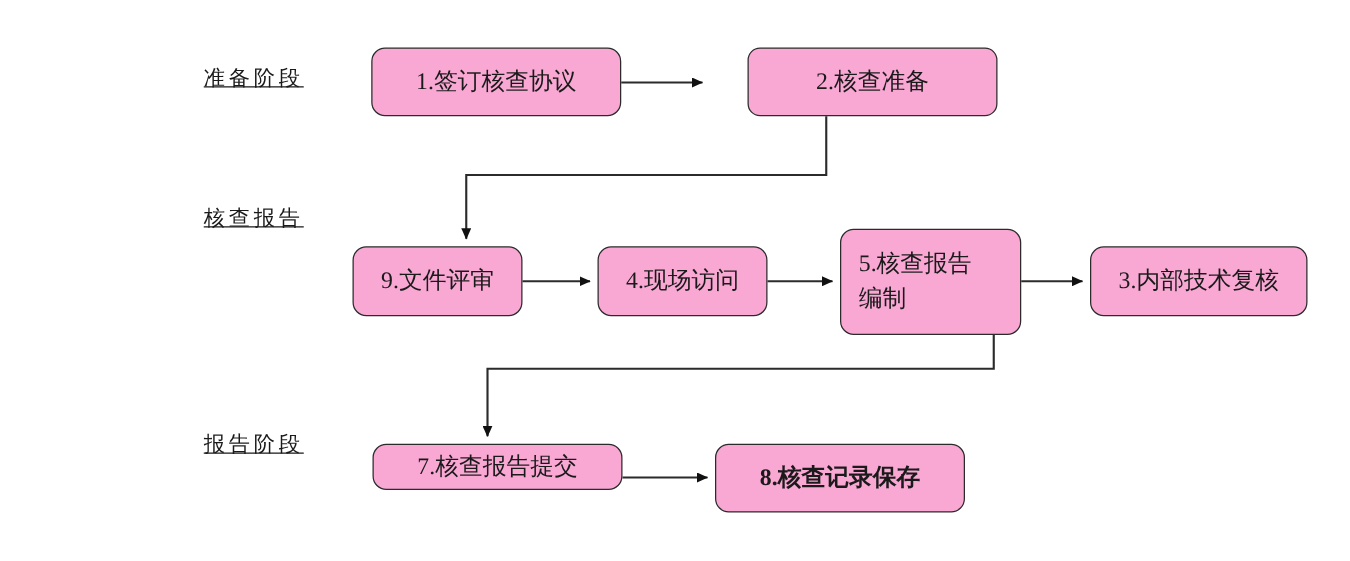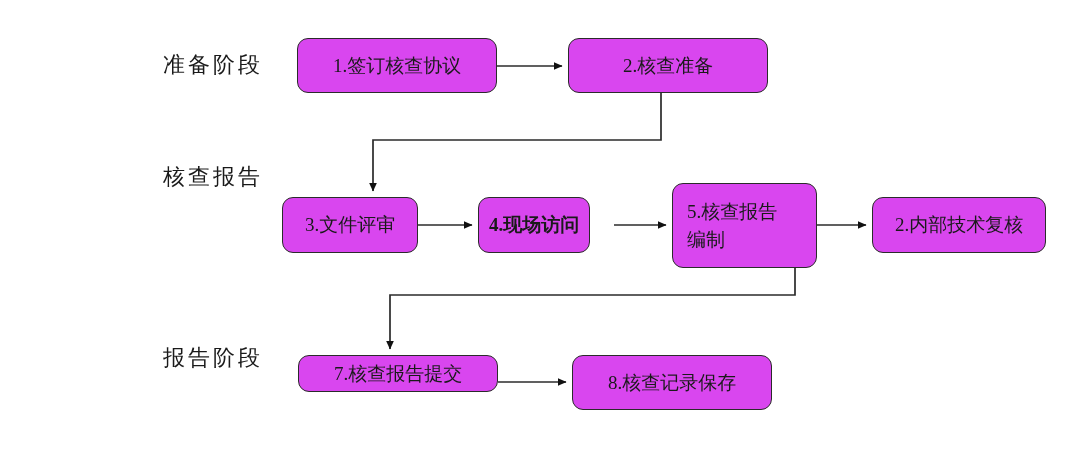--- a/index.html
+++ b/index.html
@@ -22,32 +22,33 @@
     position: absolute;
     left: 0;
     top: 0;
     width: 1080px;
     height: 449px;
     pointer-events: none;
   }
   .stage-label {
     position: absolute;
     font-family: "Liberation Serif", "DejaVu Serif", serif;
-    font-size: 22px;
+    font-size: 17px;
     line-height: 1;
     color: #1a1a1a;
     letter-spacing: 3px;
     white-space: nowrap;
+    text-decoration: underline;
   }
   .node {
     position: absolute;
     box-sizing: border-box;
     border: 1.6px solid #2b2b2b;
     border-radius: 11px;
-    background: #d946ef;
+    background: #f9a8d4;
     display: flex;
     align-items: center;
     justify-content: center;
   }
   .node .node-text {
     font-family: "Liberation Serif", "DejaVu Serif", serif;
     font-size: 19px;
     line-height: 1.45;
     color: #1a1a1a;
     text-align: center;
@@ -87,37 +88,37 @@
   <div id="stage-layer">
       <div class="stage-label" style="left: 163px; top: 54px;">准备阶段</div>
       <div class="stage-label" style="left: 163px; top: 166px;">核查报告</div>
       <div class="stage-label" style="left: 163px; top: 318px; margin-top: 29px;">报告阶段</div>
     </div>
 
   <div id="node-layer">
       <div class="node" style="left: 297px; top: 38px; width: 200px; height: 55px; border-color: rgb(43, 43, 43);">
         <span class="node-text" style="color: rgb(26, 26, 26);">1.签订核查协议</span>
       </div>
-      <div class="node" style="left: 568px; top: 38px; width: 200px; height: 55px; border-color: rgb(43, 43, 43);">
+      <div class="node" style="left: 598px; top: 38px; width: 200px; height: 55px; border-color: rgb(43, 43, 43); border-radius: 10px;">
         <span class="node-text" style="color: rgb(26, 26, 26);">2.核查准备</span>
       </div>
       <div class="node" style="left: 282px; top: 197px; width: 136px; height: 56px; border-color: rgb(43, 43, 43);">
-        <span class="node-text" style="color: rgb(26, 26, 26);">3.文件评审</span>
+        <span class="node-text" style="color: rgb(26, 26, 26);">9.文件评审</span>
       </div>
-      <div class="node" style="left: 478px; top: 197px; width: 112px; height: 56px; border-color: rgb(43, 43, 43); font-weight: bold;">
+      <div class="node" style="left: 478px; top: 197px; width: 136px; height: 56px; border-color: rgb(43, 43, 43);">
         <span class="node-text" style="color: rgb(26, 26, 26);">4.现场访问</span>
       </div>
       <div class="node two-line" style="left: 672px; top: 183px; width: 145px; height: 85px; border-color: rgb(43, 43, 43);">
         <span class="node-text" style="color: rgb(26, 26, 26);">5.核查报告
 编制</span>
       </div>
       <div class="node" style="left: 872px; top: 197px; width: 174px; height: 56px; border-color: rgb(43, 43, 43);">
-        <span class="node-text" style="color: rgb(26, 26, 26);">2.内部技术复核</span>
+        <span class="node-text" style="color: rgb(26, 26, 26);">3.内部技术复核</span>
       </div>
       <div class="node" style="left: 298px; top: 355px; width: 200px; height: 37px; border-color: rgb(43, 43, 43);">
         <span class="node-text" style="color: rgb(26, 26, 26);">7.核查报告提交</span>
       </div>
-      <div class="node" style="left: 572px; top: 355px; width: 200px; height: 55px; border-color: rgb(43, 43, 43);">
+      <div class="node" style="left: 572px; top: 355px; width: 200px; height: 55px; border-color: rgb(43, 43, 43); font-weight: bold;">
         <span class="node-text" style="color: rgb(26, 26, 26);">8.核查记录保存</span>
       </div>
     </div>
 
 </div>
 
 </body></html>

